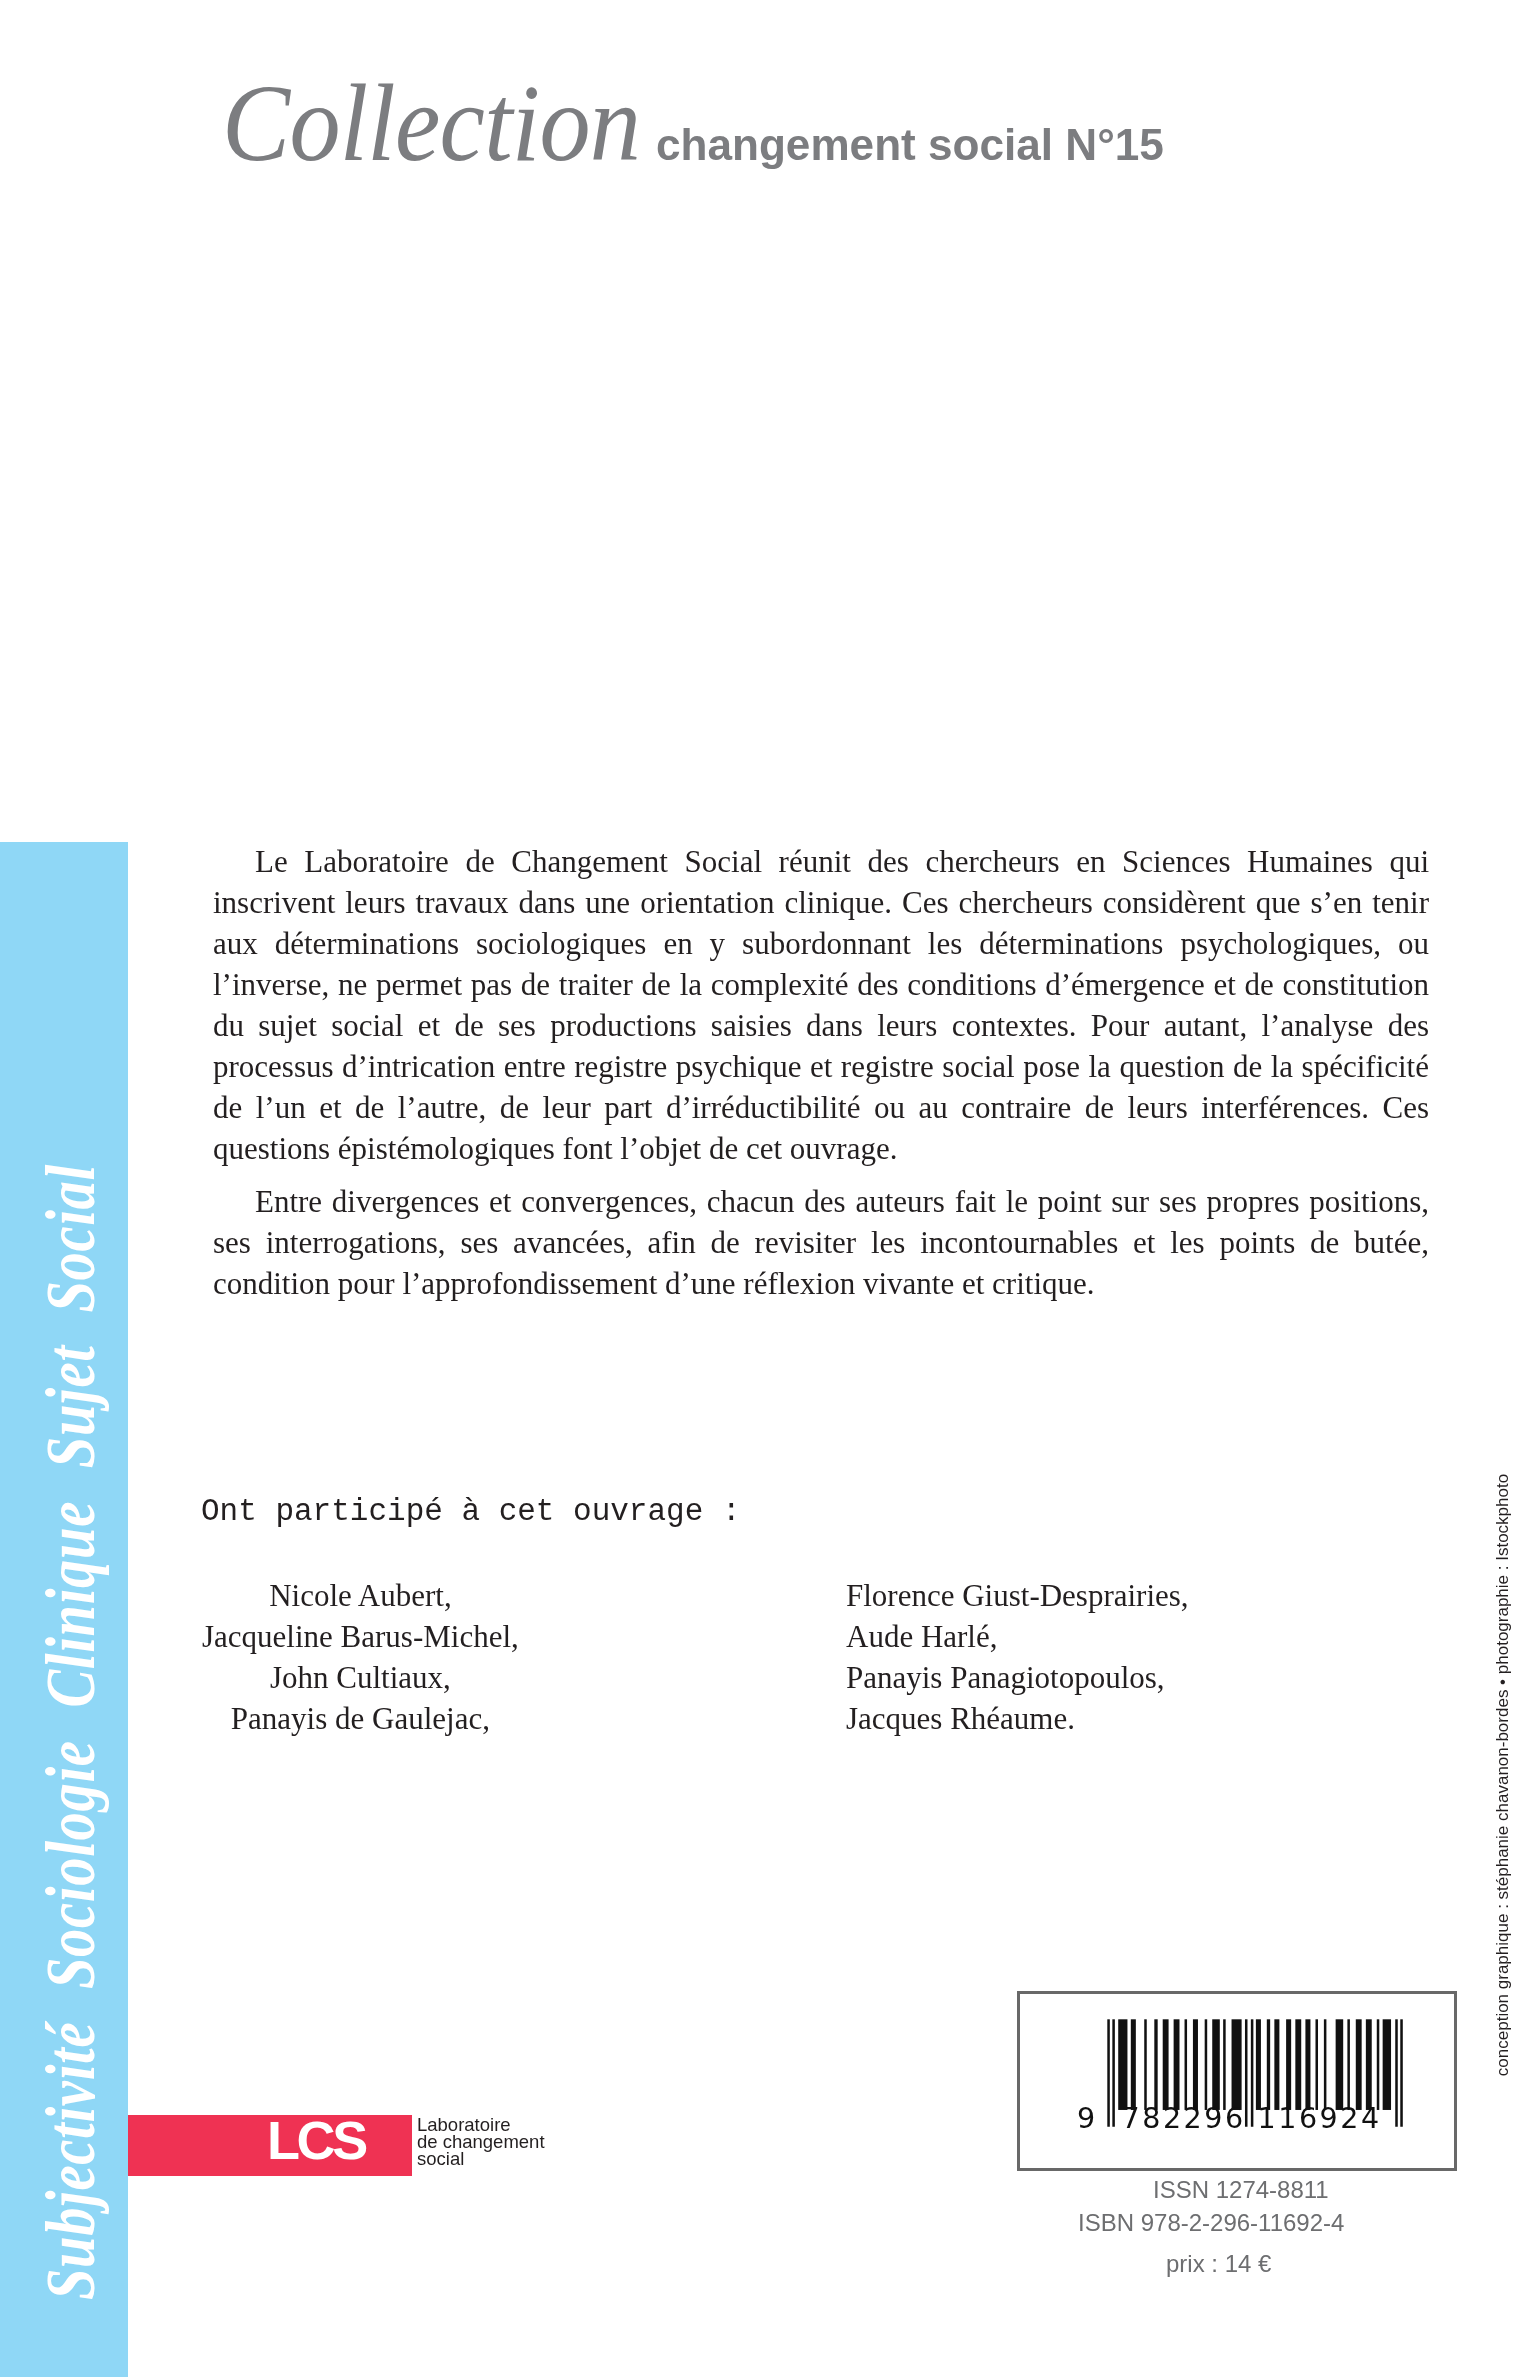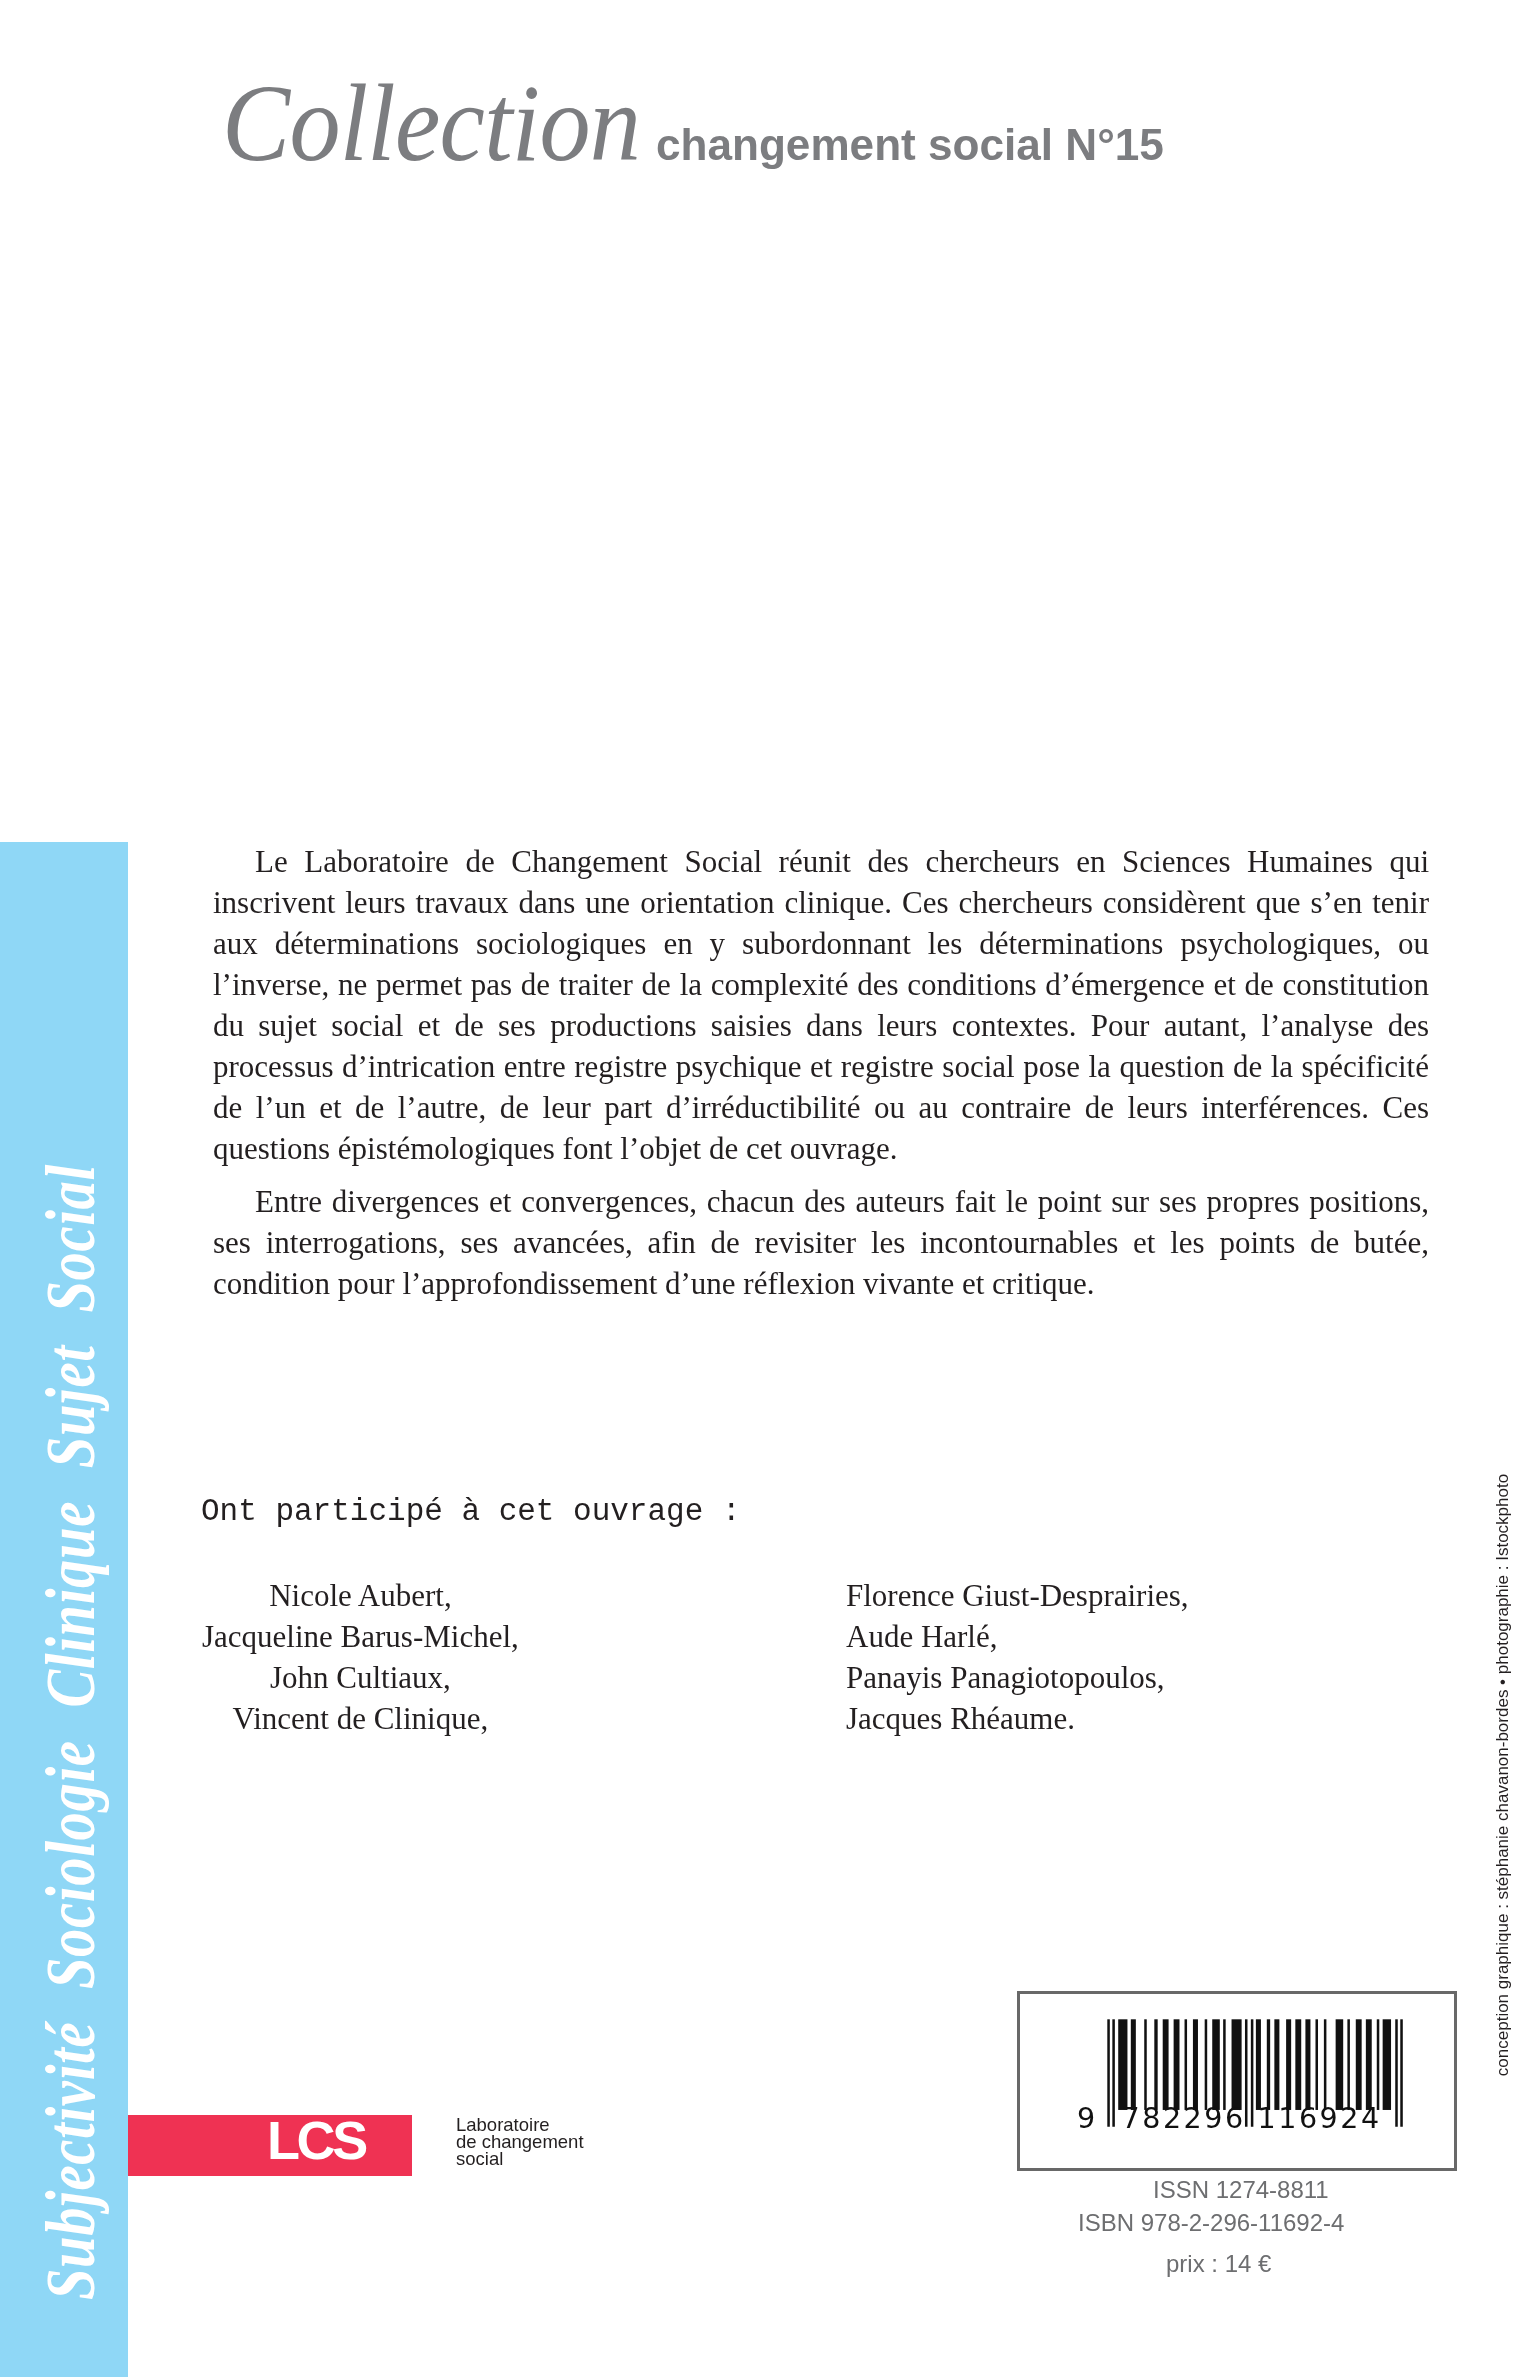--- a/index.html
+++ b/index.html
@@ -38,21 +38,21 @@
   #barcode-box { left:1017px; top:1991px; width:434px; height:174px; border:3.4px solid #686868; background:#fff; }
   #barcode-svg { position:absolute; left:0; top:0; }
   #issn, #isbn, #price { font-family:"Liberation Sans", sans-serif; font-size:24px; color:#6d6e70; white-space:nowrap; }
   #issn { left:1133px; top:2176px;margin-left:20px; }
   #isbn { left:1078px; top:2209px; }
   #price { left:1166px; top:2250px; }
 
   
   #lcs-band { left:128px; top:2115px; width:284px; height:61px; background:#ef3253; }
   #lcs-letters { left:267px; top:2105px; font-family:Liberation Sans, sans-serif; font-weight:bold; font-size:54px; color:#fff; letter-spacing:-3.4px; line-height:70px; }
-  #lcs-label { left:417px; top:2116px; font-family:"Liberation Sans", sans-serif; font-size:18.5px; line-height:17px; color:#231f20;margin-left:39px; }
+  #lcs-label { left:417px; top:2116px; font-family:"Liberation Sans", sans-serif; font-size:18.5px; line-height:17px; color:#231f20; }
 </style>
 </head>
 <body>
 
 <div id="header" class="abs">
   <span class="collection">Collection</span>
   <span class="series">changement social N°15</span>
 </div>
 
 <div id="sidebar" class="abs"></div>
@@ -69,21 +69,21 @@
 <div id="body" class="abs">
   <p>Le Laboratoire de Changement Social réunit des chercheurs en Sciences Humaines qui inscrivent leurs travaux dans une orientation clinique. Ces chercheurs considèrent que s’en tenir aux déterminations sociologiques en y subordonnant les déterminations psychologiques, ou l’inverse, ne permet pas de traiter de la complexité des conditions d’émergence et de constitution du sujet social et de ses productions saisies dans leurs contextes. Pour autant, l’analyse des processus d’intrication entre registre psychique et registre social pose la question de la spécificité de l’un et de l’autre, de leur part d’irréductibilité ou au contraire de leurs interférences. Ces questions épistémologiques font l’objet de cet ouvrage.</p>
   <p>Entre divergences et convergences, chacun des auteurs fait le point sur ses propres positions, ses interrogations, ses avancées, afin de revisiter les incontournables et les points de butée, condition pour l’approfondissement d’une réflexion vivante et critique.</p>
 </div>
 
 <div id="contrib-heading" class="abs">Ont participé à cet ouvrage :</div>
 <div id="col-left" class="abs contrib-col">
   <div>Nicole Aubert,</div>
   <div>Jacqueline Barus-Michel,</div>
   <div>John Cultiaux,</div>
-  <div>Vincent de Clinique,</div>
+  <div>Panayis de Gaulejac,</div>
 </div>
 <div id="col-right" class="abs contrib-col">
   <div>Florence Giust-Desprairies,</div>
   <div>Aude Harlé,</div>
   <div>Panayis Panagiotopoulos,</div>
   <div>Jacques Rhéaume.</div>
 </div>
 
 <div id="credit" class="abs">
   <span>conception graphique : stéphanie chavanon-bordes • photographie : Istockphoto</span>

